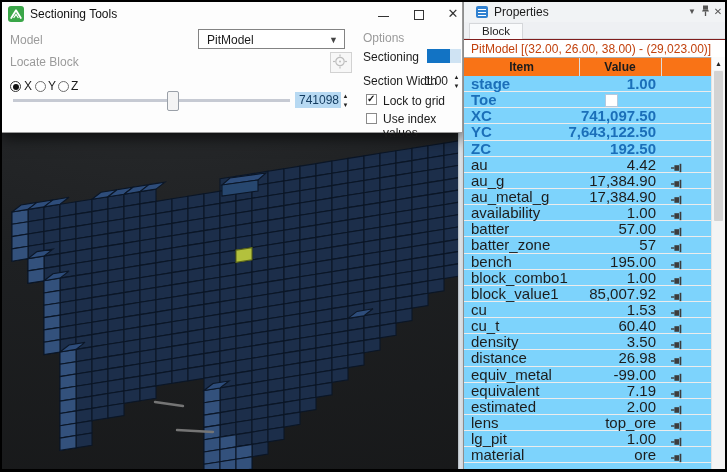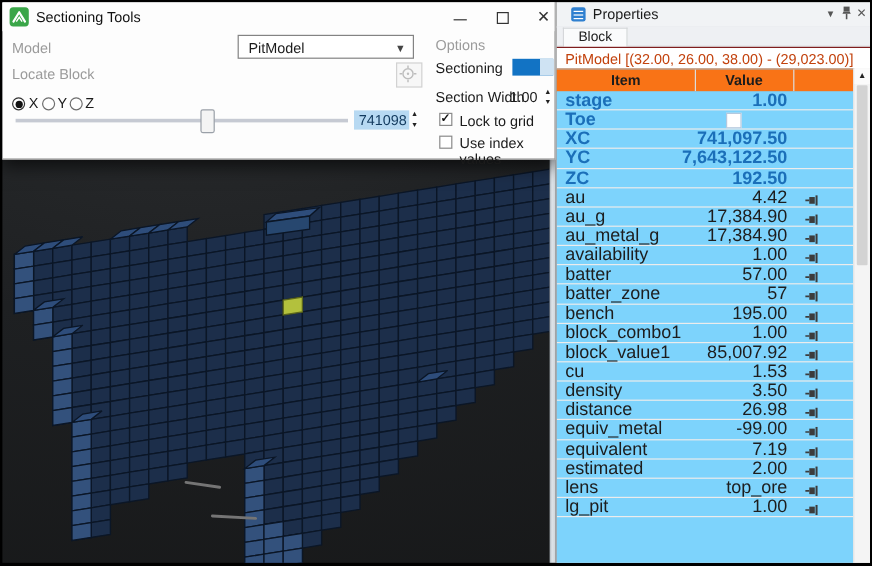--- a/index.html
+++ b/index.html
@@ -810,20 +810,29 @@
         <div class="prow">
           <div class="pitem">cu</div>
           <div class="pval">1.53</div>
           <div class="ppin"><svg width="12" height="10" viewBox="0 0 12 10">
               <line x1="0" y1="5" x2="3.4" y2="5" stroke="#3c3c3c" stroke-width="1.4"></line>
               <rect x="3.4" y="2.2" width="4.6" height="5.6" fill="#3c3c3c"></rect>
               <rect x="8.6" y="0.8" width="1.7" height="8.4" fill="#3c3c3c"></rect>
             </svg></div>
         </div>
         <div class="prow">
+          <div class="pitem">cu_t</div>
+          <div class="pval">60.40</div>
+          <div class="ppin"><svg width="12" height="10" viewBox="0 0 12 10">
+              <line x1="0" y1="5" x2="3.4" y2="5" stroke="#3c3c3c" stroke-width="1.4"></line>
+              <rect x="3.4" y="2.2" width="4.6" height="5.6" fill="#3c3c3c"></rect>
+              <rect x="8.6" y="0.8" width="1.7" height="8.4" fill="#3c3c3c"></rect>
+            </svg></div>
+        </div>
+        <div class="prow">
           <div class="pitem">density</div>
           <div class="pval">3.50</div>
           <div class="ppin"><svg width="12" height="10" viewBox="0 0 12 10">
               <line x1="0" y1="5" x2="3.4" y2="5" stroke="#3c3c3c" stroke-width="1.4"></line>
               <rect x="3.4" y="2.2" width="4.6" height="5.6" fill="#3c3c3c"></rect>
               <rect x="8.6" y="0.8" width="1.7" height="8.4" fill="#3c3c3c"></rect>
             </svg></div>
         </div>
         <div class="prow">
           <div class="pitem">distance</div>
@@ -866,20 +875,29 @@
           <div class="pval">top_ore</div>
           <div class="ppin"><svg width="12" height="10" viewBox="0 0 12 10">
               <line x1="0" y1="5" x2="3.4" y2="5" stroke="#3c3c3c" stroke-width="1.4"></line>
               <rect x="3.4" y="2.2" width="4.6" height="5.6" fill="#3c3c3c"></rect>
               <rect x="8.6" y="0.8" width="1.7" height="8.4" fill="#3c3c3c"></rect>
             </svg></div>
         </div>
         <div class="prow">
           <div class="pitem">lg_pit</div>
           <div class="pval">1.00</div>
+          <div class="ppin"><svg width="12" height="10" viewBox="0 0 12 10">
+              <line x1="0" y1="5" x2="3.4" y2="5" stroke="#3c3c3c" stroke-width="1.4"></line>
+              <rect x="3.4" y="2.2" width="4.6" height="5.6" fill="#3c3c3c"></rect>
+              <rect x="8.6" y="0.8" width="1.7" height="8.4" fill="#3c3c3c"></rect>
+            </svg></div>
+        </div>
+        <div class="prow">
+          <div class="pitem">material</div>
+          <div class="pval">ore</div>
           <div class="ppin"><svg width="12" height="10" viewBox="0 0 12 10">
               <line x1="0" y1="5" x2="3.4" y2="5" stroke="#3c3c3c" stroke-width="1.4"></line>
               <rect x="3.4" y="2.2" width="4.6" height="5.6" fill="#3c3c3c"></rect>
               <rect x="8.6" y="0.8" width="1.7" height="8.4" fill="#3c3c3c"></rect>
             </svg></div>
         </div>
       </div>
     <div class="vscroll">
       <span class="up">▲</span>
       <span class="thumb"></span>

